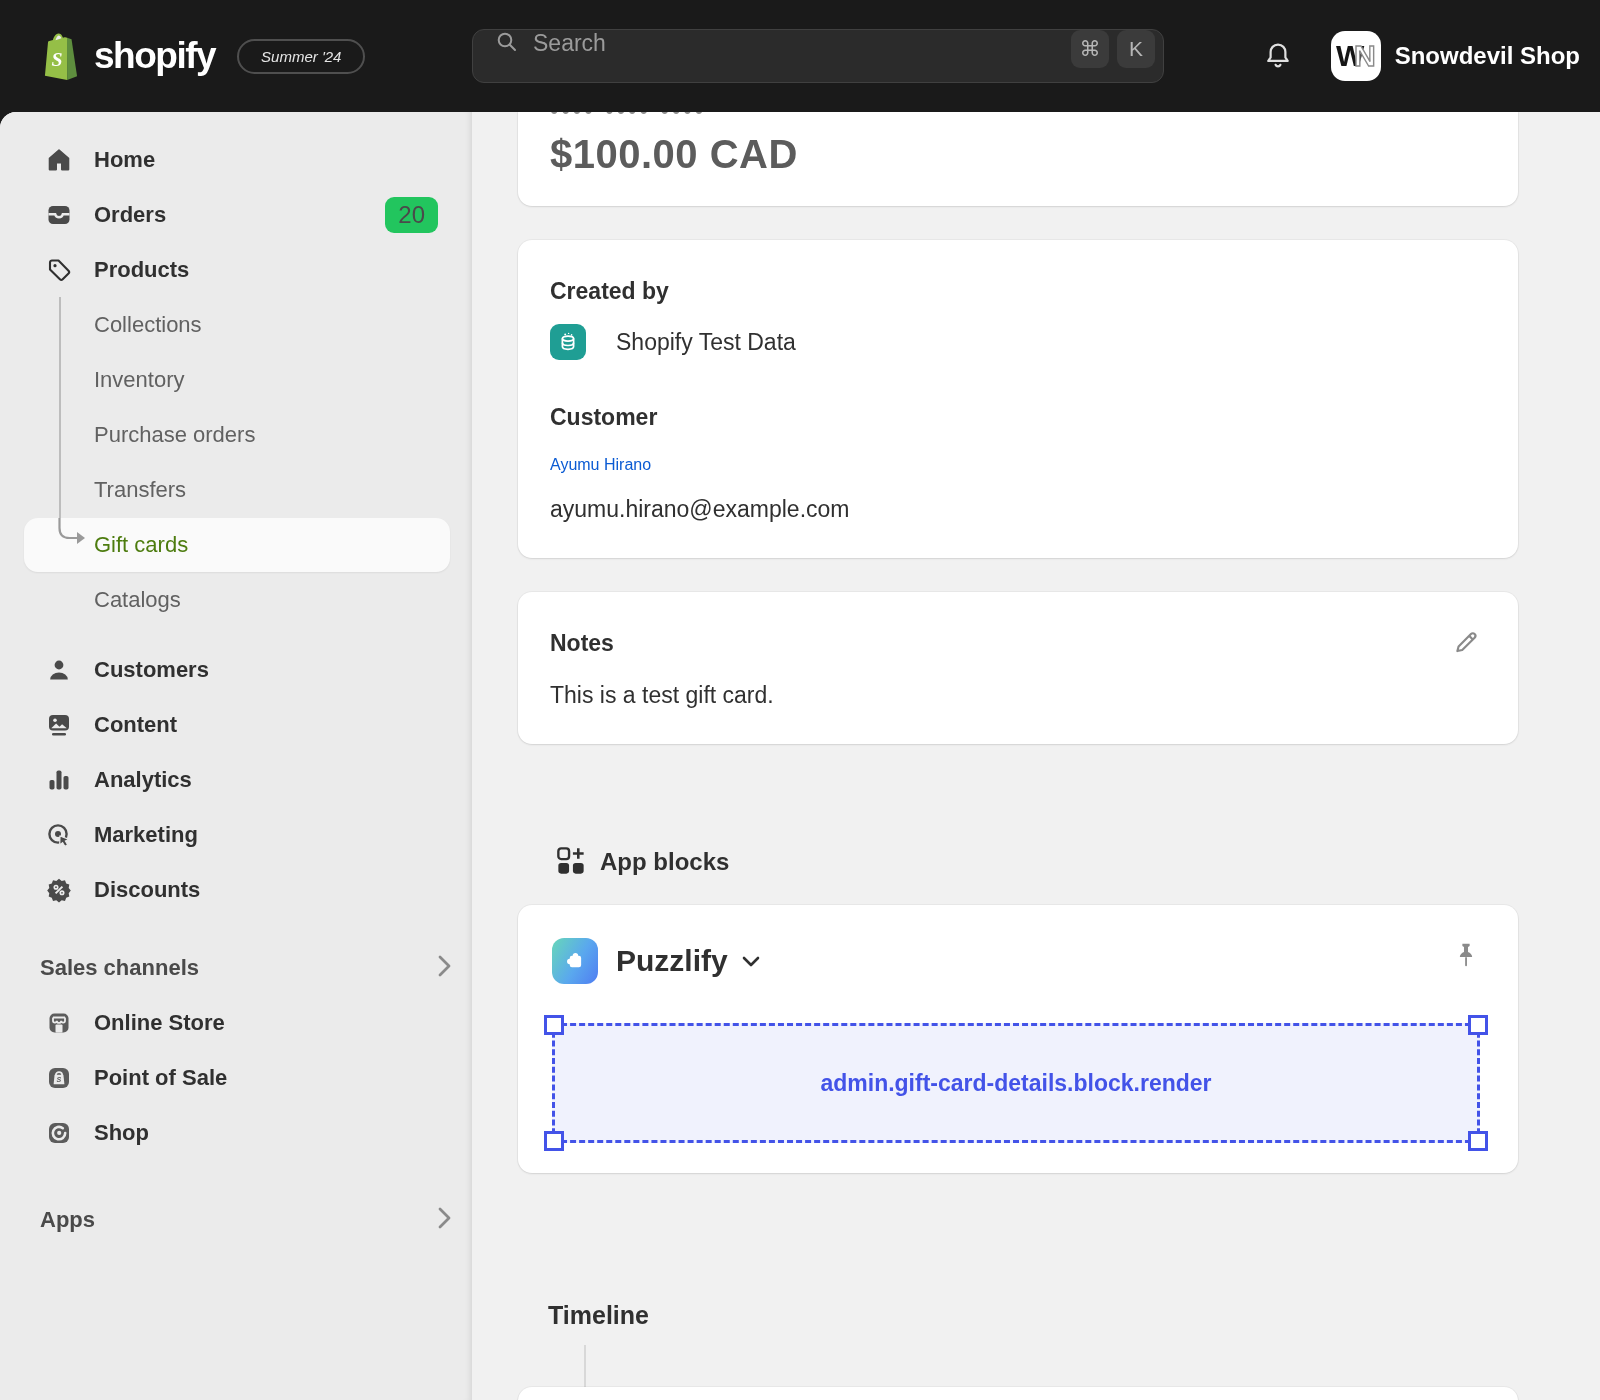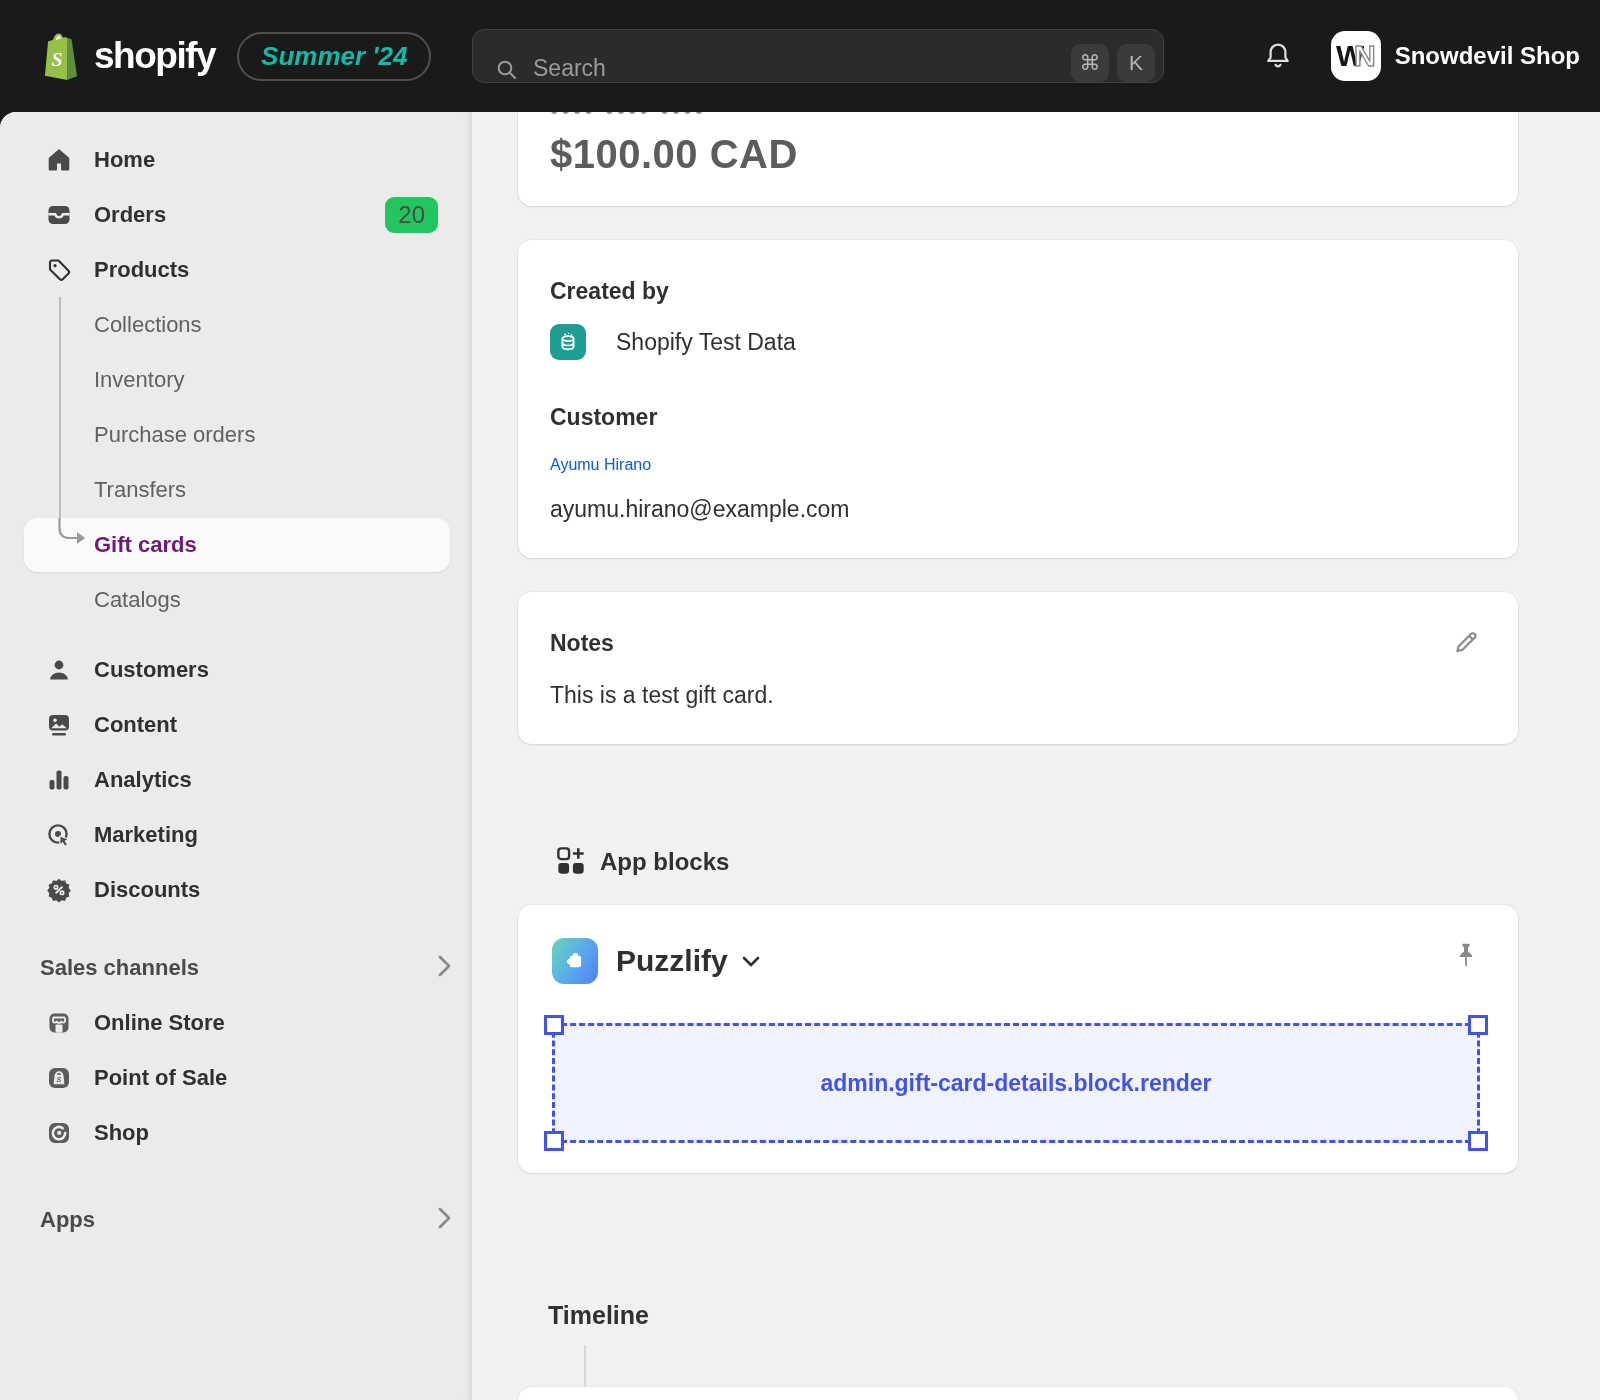--- a/index.html
+++ b/index.html
@@ -4,23 +4,23 @@
 <style>
   html,body{margin:0;padding:0;width:1600px;height:1400px;overflow:hidden;
     font-family:"Liberation Sans",sans-serif;background:#1a1a1a;}
   .stage{position:absolute;inset:0;width:1600px;height:1400px;}
 
   
   .topbar{position:absolute;top:0;left:0;width:1600px;height:112px;background:#1a1a1a;}
   .brand{position:absolute;left:40px;top:0;height:112px;display:flex;align-items:center;}
   .wordmark{margin-left:12px;font-size:37px;font-weight:800;color:#ffffff;letter-spacing:-1.5px;}
   .release-badge{margin-left:22px;padding:7px 22px;border:2px solid #4f4f4f;border-radius:999px;
-    color:#14b8a6;font-size:26px;font-style:italic;font-weight:700;}
+    color:#e5e5e5;font-size:15px;font-style:italic;font-weight:400;}
   .search{position:absolute;left:472px;top:29px;width:692px;height:54px;background:#2b2b2b;
-    border:1px solid #404040;border-radius:12px;display:flex;align-items:flex-end;box-sizing:border-box;cursor:pointer;}
+    border:1px solid #404040;border-radius:12px;display:flex;align-items:flex-start;box-sizing:border-box;cursor:pointer;}
   .search-text{margin-left:14px;font-size:23px;color:#9b9b9b;}
   .keys{margin-left:auto;margin-right:8px;display:flex;gap:8px;}
   .key{width:38px;height:38px;background:#3b3b3b;border-radius:9px;display:flex;align-items:center;
     justify-content:center;color:#b6b6b6;font-size:21px;}
   .tb-right{position:absolute;right:20px;top:0;height:112px;display:flex;align-items:center;}
   .avatar{width:50px;height:50px;background:#ffffff;border-radius:14px;margin:0 14px 0 38px;
     display:flex;align-items:center;justify-content:center;cursor:pointer;}
   .shop-name{font-size:24px;font-weight:700;color:#ffffff;}
 
   
@@ -32,21 +32,21 @@
   .nav-row{position:absolute;left:0;width:472px;height:54px;cursor:pointer;}
   .nav-ic{position:absolute;left:45px;top:50%;transform:translateY(-50%);width:28px;height:28px;
     display:flex;align-items:center;justify-content:center;}
   .nav-lb{position:absolute;left:94px;top:50%;transform:translateY(-50%);
     font-size:22px;font-weight:700;color:#303030;white-space:nowrap;}
   .nav-sub .nav-lb{font-weight:400;color:#616161;}
   .count-badge{position:absolute;right:34px;top:50%;transform:translateY(-50%);
     background:#22c55e;border-radius:9px;padding:4px 13px;font-size:24px;color:#4a4a4a;}
   .sel-pill{position:absolute;left:24px;width:426px;height:54px;background:#fafafa;border-radius:14px;
     box-shadow:0 1px 2px rgba(0,0,0,.07);}
-  .nav-selected .nav-lb{font-weight:700;color:#701a75;}
+  .nav-selected .nav-lb{font-weight:400;color:#4d7c0f;}
   .sec-head{position:absolute;left:0;width:488px;height:54px;cursor:pointer;}
   .sec-lb{position:absolute;left:40px;top:50%;transform:translateY(-50%);
     font-size:22px;font-weight:700;color:#4a4a4a;}
   .sec-chev{position:absolute;right:36px;top:50%;transform:translateY(-50%);}
   .tree-line{position:absolute;left:59px;top:185px;width:2px;height:224px;background:#bdbdbd;}
   .tree-arrow{position:absolute;left:58px;top:406px;}
 
   
   .main{position:absolute;left:472px;top:0;width:1128px;height:1288px;background:#f1f1f1;}
   .card{position:absolute;left:46px;width:1000px;background:#ffffff;border-radius:14px;

